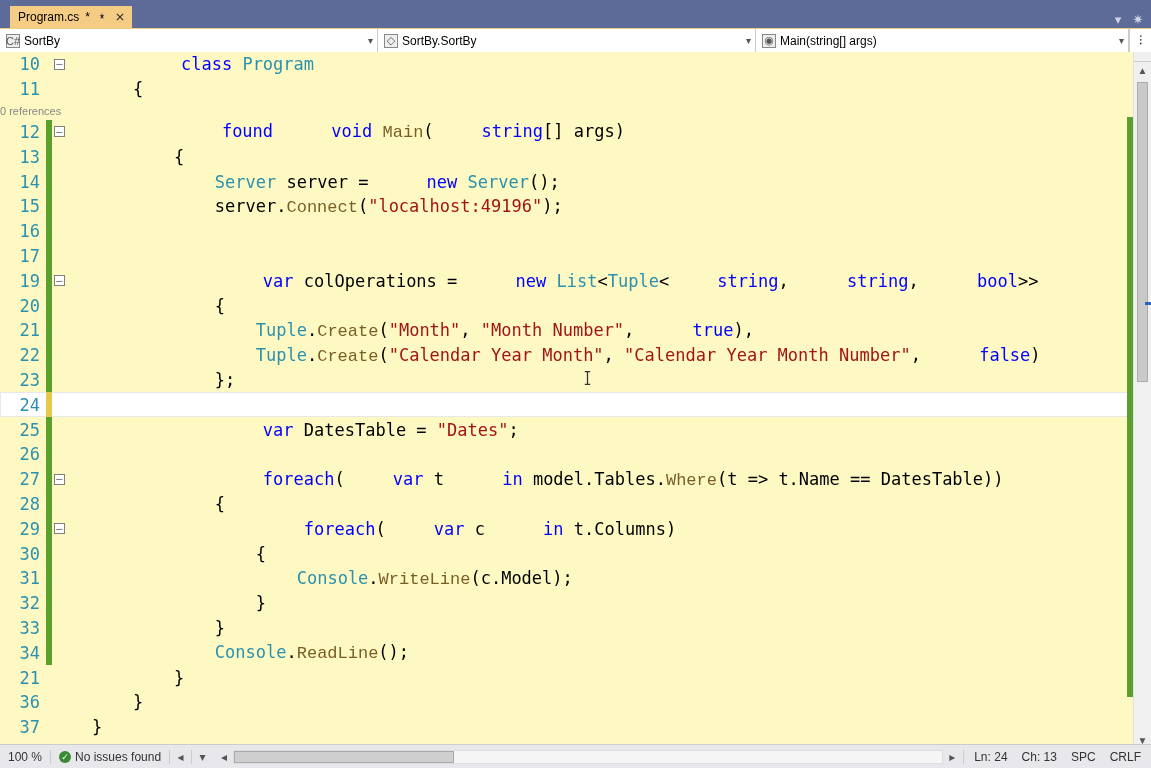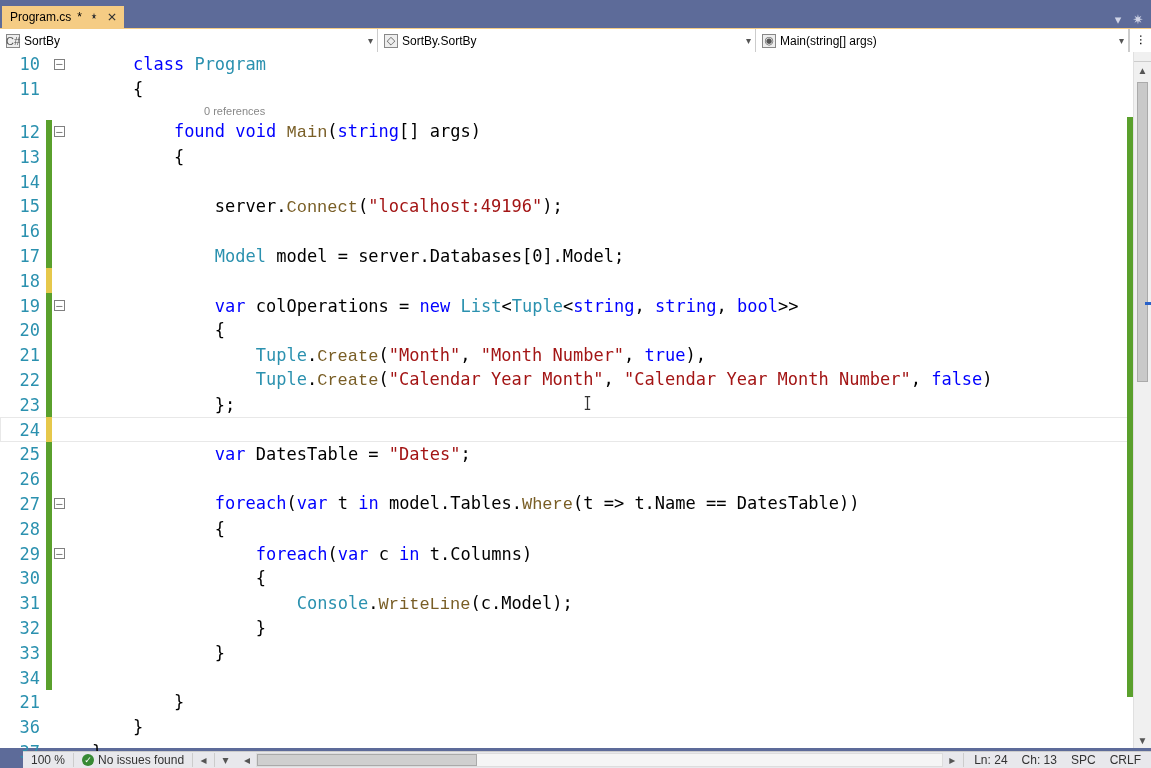--- a/index.html
+++ b/index.html
@@ -18,21 +18,21 @@
     height: 6px;
     background: #5d6b99;
   }
 
   
   .tab-row {
     background: #5d6b99;
     height: 22px;
     display: flex;
     align-items: flex-end;
-    padding-left: 2px;
+    padding-left: 10px;
     gap: 6px;
   }
   .file-tab {
     background: #f5cc84;
     color: #000;
     height: 22px;
     display: flex;
     align-items: center;
     padding: 0 6px 0 8px;
     font-size: 12px;
@@ -102,21 +102,21 @@
     display:flex; align-items:center; justify-content:center;
   }
 
   
   .editor-wrap {
     position: absolute;
     top: 52px;
     left: 0;
     right: 0;
     bottom: 20px;
-    background: #ffffff;
+    background: #fef9c3;
     display: flex;
   }
   .scroll-v {
     width: 18px;
     background: #f0f0f0;
     border-left: 1px solid #e0e0e0;
     position: relative;
   }
   .scroll-v .split-box {
     height: 10px; background: #f0f0f0; border-bottom: 1px solid #ccc;
@@ -181,32 +181,31 @@
     font-family: Consolas, monospace;
     background: #fff;
   }
 
   .code {
     position:relative;
     padding-left: 0;
   }
 
   
-  .kw { color: #0000ff; }
+  .kw { color: #0000ff; margin-left: 48px; }
   .type { color: #2b91af; }
   .str { color: #a31515; }
   .plain { color: #000; }
   .meth { color: #795e26; font-family: Liberation Mono, monospace; }
 
   .codelens {
     font-family: "Segoe UI", Tahoma, sans-serif;
     font-size: 11px;
     color: #888;
     height: 18px;
-    padding-left: 204px;
     display:flex; align-items:center;
   }
 
   .currentline {
     background: #fff;
     box-shadow: inset 0 0 0 1px #e8e8e8;
   }
 
   .cursor-caret {
     width: 9px;
@@ -220,28 +219,27 @@
     right:0;
     width:6px;
     background:#5aa02c;
   }
 
   
   .bottom-row {
     position:absolute;
     left:0; right:0;
     bottom:0;
-    height:17px;
+    height:24px;
     background:#e8e8ec;
     border-top:1px solid #ccc;
     display:flex;
     align-items:center;
     font-size:12px;
     color:#333;
-    margin-left:23px;
   }
   .bottom-row .zoom { padding:0 8px; }
   .bottom-row .issues {
     display:flex; align-items:center; gap:4px; padding:0 8px;
     border-left:1px solid #ccc;
   }
   .check-circle {
     width:12px; height:12px; border-radius:50%;
     background:#388a34; display:flex; align-items:center; justify-content:center;
     color:#fff; font-size:9px;
@@ -326,29 +324,28 @@
         <span>0 references</span>
       </div>
 
     <div class="line">
       <div class="gut"><span class="ln">12</span><span class="chg green"></span><span class="fold"><span class="fold-box">−</span></span></div>
       <span class="code plain"><span>        </span><span class="kw">found</span> <span class="kw">void</span> <span class="meth">Main</span><span>(</span><span class="kw">string</span><span>[] args)</span></span>
     </div>
 
     <div class="line"><div class="gut"><span class="ln">13</span><span class="chg green"></span><span class="fold"></span></div><span class="code plain"><span>        </span><span>{</span></span></div>
 
-    <div class="line"><div class="gut"><span class="ln">14</span><span class="chg green"></span><span class="fold"></span></div></div>
+    <div class="line"><div class="gut"><span class="ln">14</span><span class="chg green"></span><span class="fold"></span></div><span class="code plain"><span>            </span><span class="type">Server</span><span> server = </span><span class="kw">new</span><span class="type"> Server</span><span>();</span></span></div>
 
     <div class="line"><div class="gut"><span class="ln">15</span><span class="chg green"></span><span class="fold"></span></div><span class="code plain"><span>            </span><span>server.</span><span class="meth">Connect</span><span>(</span><span class="str">"localhost:49196"</span><span>);</span></span></div>
 
     <div class="line"><div class="gut"><span class="ln">16</span><span class="chg green"></span><span class="fold"></span></div><span class="code plain"> </span></div>
 
-    <div class="line"><div class="gut"><span class="ln">17</span><span class="chg green"></span><span class="fold"></span></div><span class="code plain"><span>            </span><span class="type">Model</span><span> model = server.Databases[</span><span>0</span><span>].Model;</span></span></div>
-
-    <div class="line"><div class="gut"><span class="ln">18</span><span class="chg yellow"></span><span class="fold"></span></div><span class="code plain"> </span></div>
+    <div class="line"><div class="gut"><span class="ln">17</span><span class="chg green"></span><span class="fold"></span></div></div>
+
 
     <div class="line"><div class="gut"><span class="ln">19</span><span class="chg green"></span><span class="fold"><span class="fold-box">−</span></span></div><span class="code plain"><span>            </span><span class="kw">var</span><span> colOperations = </span><span class="kw">new</span><span> </span><span class="type">List</span><span>&lt;</span><span class="type">Tuple</span><span>&lt;</span><span class="kw">string</span><span>, </span><span class="kw">string</span><span>, </span><span class="kw">bool</span><span>&gt;&gt;</span></span></div>
 
     <div class="line"><div class="gut"><span class="ln">20</span><span class="chg green"></span><span class="fold"></span></div><span class="code plain"><span>            </span><span>{</span></span></div>
 
     <div class="line"><div class="gut"><span class="ln">21</span><span class="chg green"></span><span class="fold"></span></div><span class="code plain"><span>                </span><span class="type">Tuple</span><span>.</span><span class="meth">Create</span><span>(</span><span class="str">"Month"</span><span>, </span><span class="str">"Month Number"</span><span>, </span><span class="kw">true</span><span>),</span></span></div>
 
     <div class="line"><div class="gut"><span class="ln">22</span><span class="chg green"></span><span class="fold"></span></div><span class="code plain"><span>                </span><span class="type">Tuple</span><span>.</span><span class="meth">Create</span><span>(</span><span class="str">"Calendar Year Month"</span><span>, </span><span class="str">"Calendar Year Month Number"</span><span>, </span><span class="kw">false</span><span>)</span></span></div>
 
     <div class="line"><div class="gut"><span class="ln">23</span><span class="chg green"></span><span class="fold"></span></div><span class="code plain"><span>            </span><span>};</span>                                  <span class="cursor-caret"><svg viewBox="0 0 10 16" stroke="currentColor" stroke-width="1.4" fill="none">
@@ -368,21 +365,21 @@
     <div class="line"><div class="gut"><span class="ln">29</span><span class="chg green"></span><span class="fold"><span class="fold-box">−</span></span></div><span class="code plain"><span>                </span><span class="kw">foreach</span><span>(</span><span class="kw">var</span><span> c </span><span class="kw">in</span><span> t.Columns)</span></span></div>
 
     <div class="line"><div class="gut"><span class="ln">30</span><span class="chg green"></span><span class="fold"></span></div><span class="code plain"><span>                </span><span>{</span></span></div>
 
     <div class="line"><div class="gut"><span class="ln">31</span><span class="chg green"></span><span class="fold"></span></div><span class="code plain"><span>                    </span><span class="type">Console</span><span>.</span><span class="meth">WriteLine</span><span>(c.Model);</span></span></div>
 
     <div class="line"><div class="gut"><span class="ln">32</span><span class="chg green"></span><span class="fold"></span></div><span class="code plain"><span>                </span><span>}</span></span></div>
 
     <div class="line"><div class="gut"><span class="ln">33</span><span class="chg green"></span><span class="fold"></span></div><span class="code plain"><span>            </span><span>}</span></span></div>
 
-    <div class="line"><div class="gut"><span class="ln">34</span><span class="chg green"></span><span class="fold"></span></div></div>
+    <div class="line"><div class="gut"><span class="ln">34</span><span class="chg green"></span><span class="fold"></span></div><span class="code plain"><span>            </span><span class="type">Console</span><span>.</span><span class="meth">ReadLine</span><span>();</span></span></div>
 
     <div class="line"><div class="gut"><span class="ln">21</span><span class="chg"></span><span class="fold"></span></div><span class="code plain"><span>        </span><span>}</span></span></div>
 
     <div class="line"><div class="gut"><span class="ln">36</span><span class="chg"></span><span class="fold"></span></div><span class="code plain"><span>    </span><span>}</span></span></div>
 
     <div class="line"><div class="gut"><span class="ln">37</span><span class="chg"></span><span class="fold"></span></div><span class="code plain"><span></span><span>}</span></span></div>
 
     <div class="right-change" style="top:65px; height:580px;"></div>
 
   </div>

